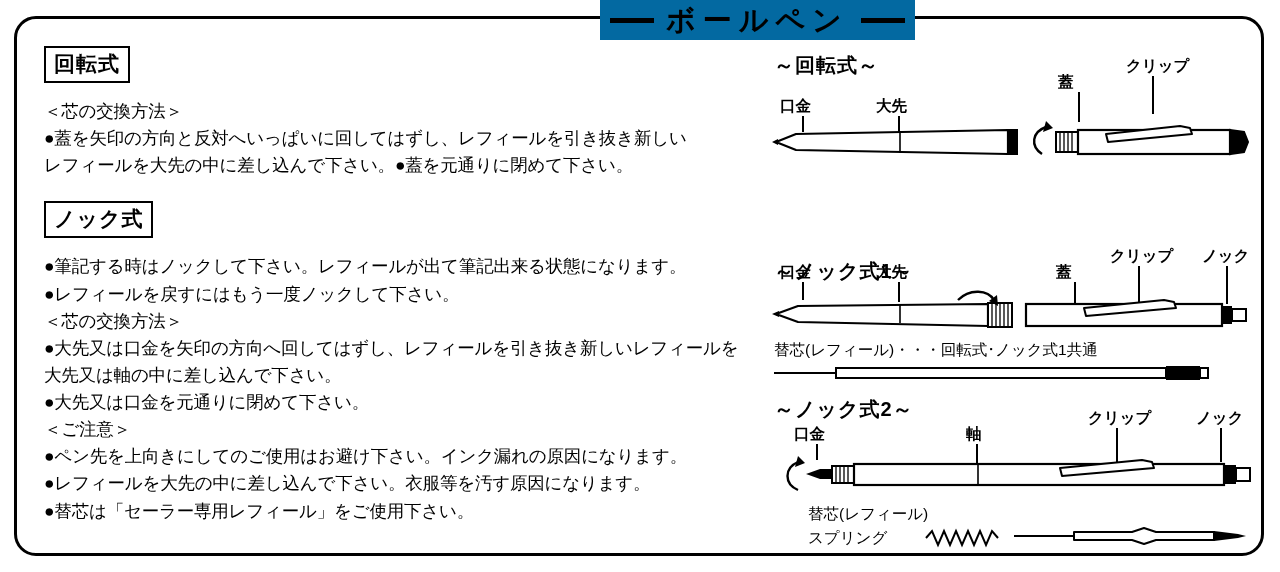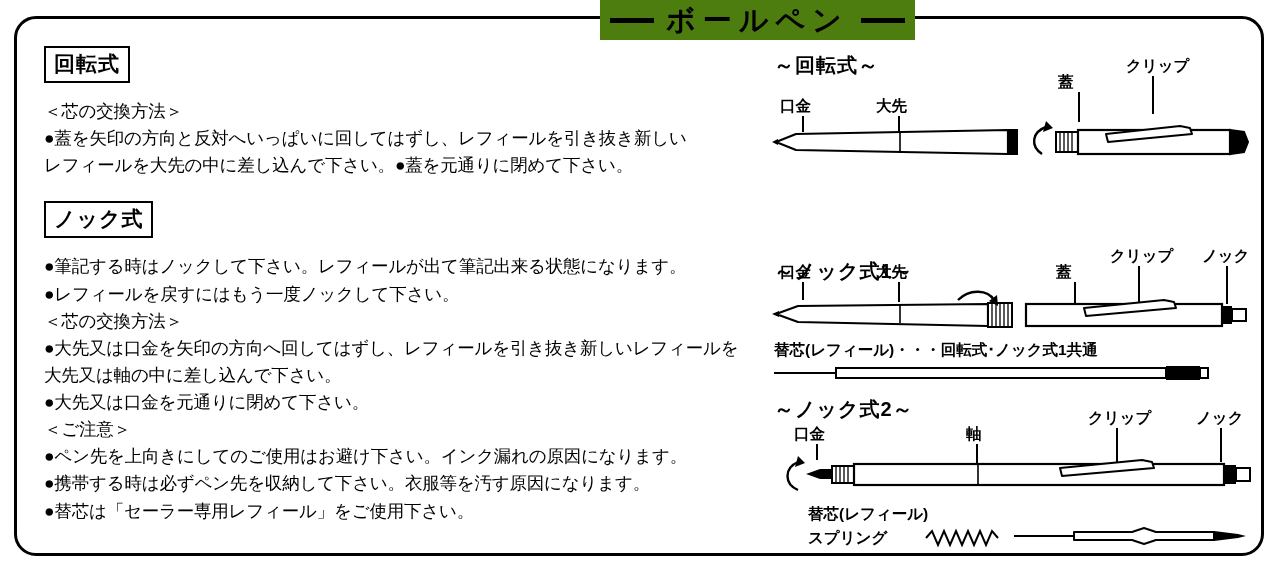--- a/index.html
+++ b/index.html
@@ -33,21 +33,21 @@
 
   
   #title-wrap {
     position: absolute;
     left: 600px;
     top: 0px;
     height: 40px;
     display: flex;
     align-items: center;
     gap: 12px;
-    background: #4d7c0f;
+    background: #0369a1;
     padding: 0 10px;
   }
   .title-dash {
     width: 44px;
     height: 5px;
     background: #000;
   }
   #title-text {
     font-size: 29px;
     font-weight: bold;
@@ -102,21 +102,21 @@
     white-space: nowrap;
   }
   .leader {
     position: absolute;
     width: 1.6px;
     background: #000;
   }
   .cap-line {
     position: absolute;
     font-size: 15.5px;
-    font-weight: bold;
+    font-weight: normal;
     white-space: nowrap;
   }
 
   svg { display: block; overflow: visible; }
 </style>
 </head>
 <body>
 
 <div id="page">
 
@@ -142,21 +142,21 @@
     <div>
       <div class="section-badge">ノック式</div>
       <div class="para">●筆記する時はノックして下さい。レフィールが出て筆記出来る状態になります。</div>
       <div class="para">●レフィールを戻すにはもう一度ノックして下さい。</div>
       <div class="para">＜芯の交換方法＞</div>
       <div class="para">●大先又は口金を矢印の方向へ回してはずし、レフィールを引き抜き新しいレフィールを
 大先又は軸の中に差し込んで下さい。</div>
       <div class="para">●大先又は口金を元通りに閉めて下さい。</div>
       <div class="para">＜ご注意＞</div>
       <div class="para">●ペン先を上向きにしてのご使用はお避け下さい。インク漏れの原因になります。</div>
-      <div class="para">●携帯する時は必ずペン先を収納して下さい。衣服等を汚す原因になります。</div>
+      <div class="para">●レフィールを大先の中に差し込んで下さい。衣服等を汚す原因になります。</div>
       <div class="para">●替芯は「セーラー専用レフィール」をご使用下さい。</div>
     </div>
 
   </div>
 
   <div id="right-col">
 
     <div class="diagram-block" style="left:0px; top:8px; width:484px; height:110px;">
 
       <div class="dg-title" style="position:absolute; left:4px; top:0px;">～回転式～</div>

